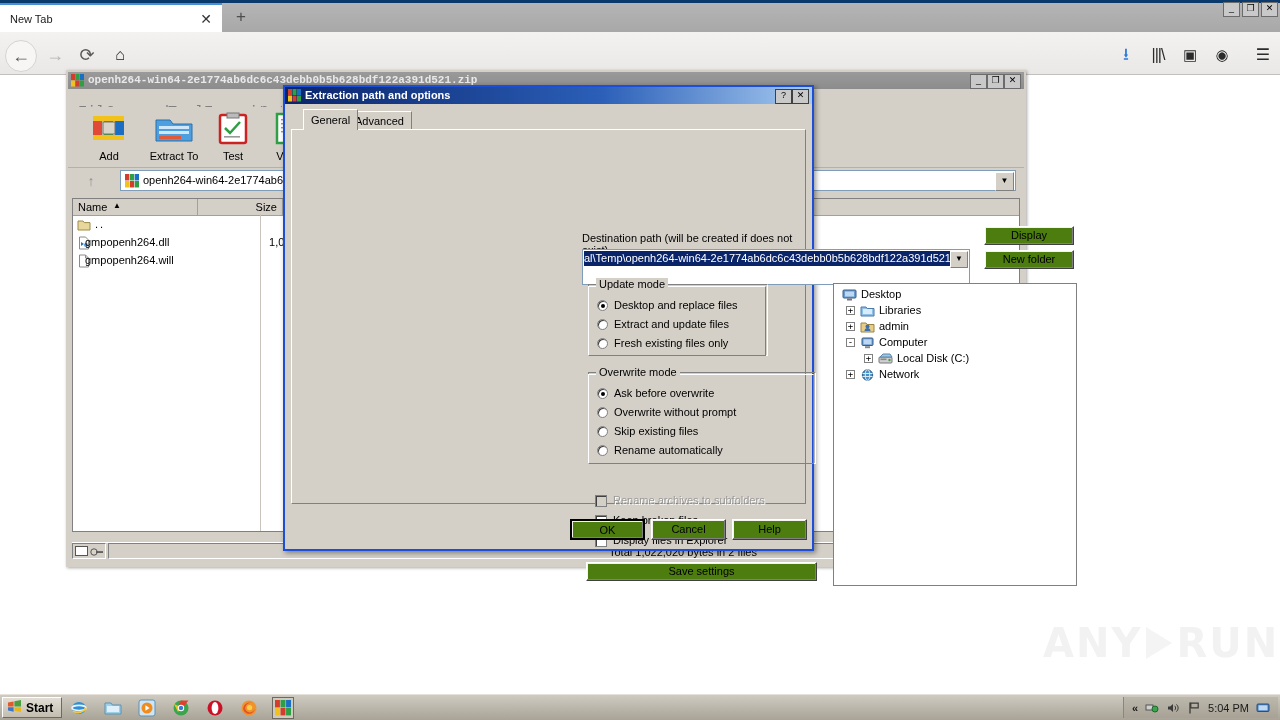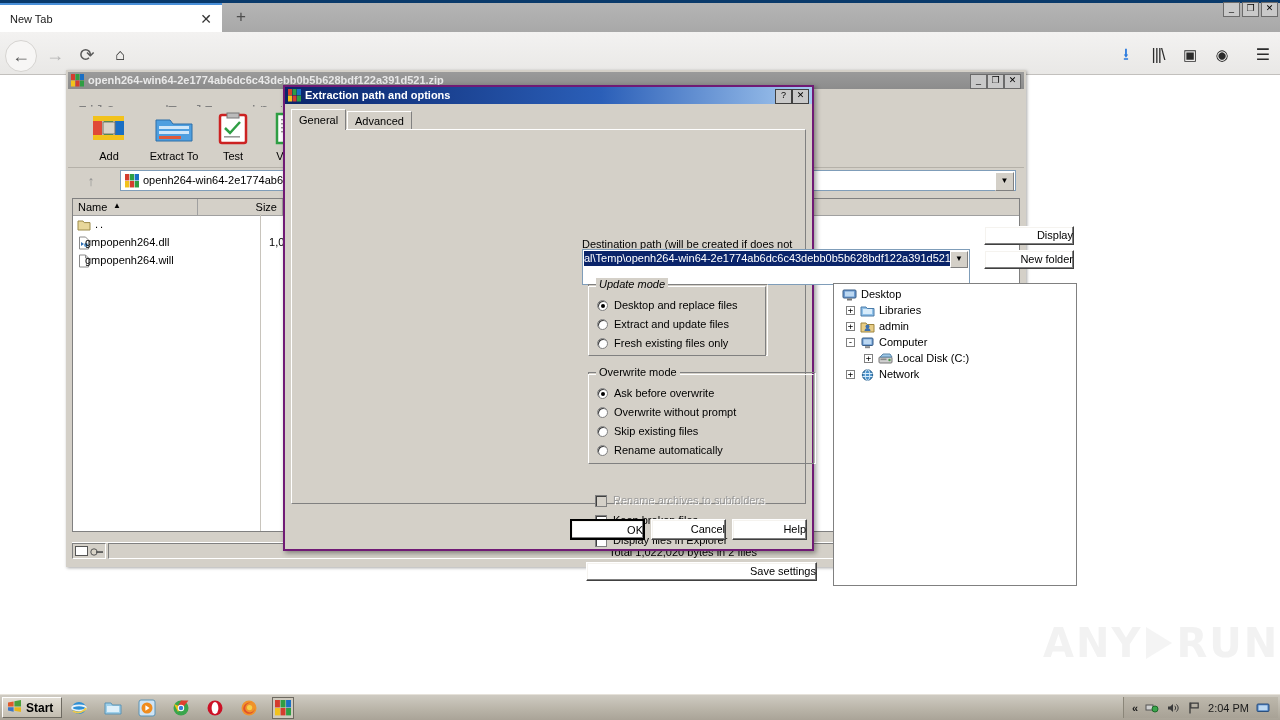--- a/index.html
+++ b/index.html
@@ -58,21 +58,21 @@
   #watermark .tri{width:0;height:0;border-left:26px solid #f2f2f2;
      border-top:16px solid transparent;border-bottom:16px solid transparent;opacity:.85;}
 
   
   #winrar{position:absolute;left:66px;top:70px;width:960px;height:497px;
      background:#d4d0c8;border:2px solid #d4d0c8;box-sizing:border-box;
      box-shadow:1px 1px 3px rgba(0,0,0,.35);}
   .wr-title{height:17px;background:linear-gradient(#9a9a9a,#8c8c8c);position:relative;}
   .wr-title .ico{position:absolute;left:3px;top:2px;width:13px;height:13px;}
   .wr-title .txt{position:absolute;left:20px;top:2px;font-size:11px;font-weight:bold;
-     color:#e9e9e9;white-space:nowrap;}
+     color:#e9e9e9;white-space:nowrap;font-family:Liberation Mono, monospace;}
   .wr-title .wc{position:absolute;top:2px;width:15px;height:13px;border:1px solid #6b6b6b;
      background:#c9c9c9;font-size:9px;line-height:11px;text-align:center;color:#000;cursor:pointer;}
   .wr-menu{height:18px;background:#d4d0c8;position:relative;}
   .wr-menu span{position:absolute;top:15px;font-size:15px;color:#808080;cursor:pointer;font-family:Liberation Mono, monospace;}
   .wr-toolbar{height:60px;background:#d4d0c8;position:relative;border-bottom:1px solid #b5b1a9;}
   .tbtn{position:absolute;top:3px;width:58px;height:54px;text-align:center;cursor:pointer;}
   .tbtn .lbl{position:absolute;left:0;bottom:2px;width:58px;font-size:11px;color:#000;}
   .wr-addr{height:26px;background:#d4d0c8;position:relative;}
   .wr-up{position:absolute;left:10px;top:2px;width:26px;height:22px;color:#909090;
      font-size:14px;line-height:22px;text-align:center;cursor:pointer;}
@@ -97,49 +97,49 @@
   .wr-sep{position:absolute;left:192px;top:142px;width:1px;height:317px;background:#c8c4bc;}
 
   .wr-status{position:absolute;left:4px;bottom:4px;width:948px;height:18px;background:#d4d0c8;
      border-top:1px solid #fff;}
   .ws-panel{position:absolute;height:16px;border:1px solid #808080;border-right-color:#fff;
      border-bottom-color:#fff;box-sizing:border-box;}
   .ws-text{position:absolute;top:2px;font-size:11px;color:#000;}
 
   
   #dialog{position:absolute;left:283px;top:85px;width:531px;height:466px;background:#d4d0c8;
-     border:2px solid #701a75;box-sizing:border-box;box-shadow:2px 2px 5px rgba(0,0,0,.4);}
+     border:2px solid #1d4ed8;box-sizing:border-box;box-shadow:2px 2px 5px rgba(0,0,0,.4);}
   .dlg-title{height:17px;background:linear-gradient(90deg,#0a246a 0%,#2b5fb8 60%,#a6caf0 100%);
      position:relative;}
   .dlg-title .ico{position:absolute;left:3px;top:2px;width:13px;height:13px;}
   .dlg-title .txt{position:absolute;left:20px;top:2px;font-size:11px;font-weight:bold;color:#fff;}
   .dlg-title .wc{position:absolute;top:2px;width:15px;height:13px;border:1px solid #404040;
      background:#c9c9c9;font-size:9px;line-height:11px;text-align:center;color:#000;cursor:pointer;}
 
   .tabstrip{position:absolute;left:6px;top:24px;height:19px;}
   .tab{position:absolute;top:0;height:19px;background:#d4d0c8;
      border:1px solid #fff;border-right-color:#808080;border-bottom:none;
      box-sizing:border-box;font-size:11px;cursor:pointer;padding:0 7px;line-height:18px;}
-  .tab.sel{top:-2px;height:21px;line-height:20px;z-index:3;background:#d4d0c8;}
+  .tab.sel{top:-2px;height:21px;line-height:20px;z-index:3;background:#d4d0c8;margin-left:12px;}
   .tabpane{position:absolute;left:6px;top:42px;width:515px;height:375px;background:#d4d0c8;
      border:1px solid #fff;border-right-color:#808080;border-bottom-color:#808080;box-sizing:border-box;}
 
-  .lbl{position:absolute;font-size:11px;color:#000;margin-top:6px;}
+  .lbl{position:absolute;font-size:11px;color:#000;}
   .pathbox{position:absolute;left:297px;top:162px;width:388px;height:36px;background:#fff;
      border:1px solid #7f9db9;box-sizing:border-box;cursor:text;}
   .pathbox .sel{position:absolute;left:1px;top:1px;right:18px;height:15px;background:#0a246a;
      color:#fff;font-size:11px;line-height:15px;padding-left:2px;overflow:hidden;white-space:nowrap;
      direction:rtl;text-align:left;}
   .pathbox .drop{position:absolute;right:1px;top:1px;width:16px;height:15px;background:#d4d0c8;
      border:1px solid #fff;border-right-color:#808080;border-bottom-color:#808080;
      font-size:8px;line-height:14px;text-align:center;}
 
-  .winbtn{background:#ffffff;border:1px solid #fff;border-right-color:#404040;
+  .winbtn{background:#4d7c0f;border:1px solid #fff;border-right-color:#404040;
      border-bottom-color:#404040;box-shadow:inset -1px -1px 0 #808080, inset 1px 1px 0 #f5f3ef;
-     font-size:11px;text-align:right;cursor:pointer;color:#000;box-sizing:border-box;}
+     font-size:11px;text-align:center;cursor:pointer;color:#000;box-sizing:border-box;}
   .winbtn.def{border:2px solid #000;}
 
   .group{position:absolute;border:1px solid #fff;border-top-color:#808080;border-left-color:#808080;
      box-sizing:border-box;}
   .group:before{content:"";position:absolute;left:-1px;top:1px;right:1px;bottom:-1px;
      border:1px solid #808080;border-top-color:#fff;border-left-color:#fff;pointer-events:none;}
   .group>.gt{position:absolute;left:7px;top:-7px;background:#d4d0c8;padding:0 3px;font-size:11px;z-index:2;}
 
   .radio{position:absolute;font-size:11px;cursor:pointer;}
   .radio .rb{position:absolute;left:0;top:1px;width:11px;height:11px;border-radius:50%;
@@ -410,21 +410,21 @@
 
   <span class="lbl" style="left:297px;top:145px;">Destination path (will be created if does not exist)</span>
   <div class="pathbox">
     <span class="sel">al\Temp\openh264-win64-2e1774ab6dc6c43debb0b5b628bdf122a391d521</span>
     <span class="drop">▼</span>
   </div>
 
   <div class="winbtn" style="position:absolute;left:699px;top:139px;width:90px;height:19px;line-height:17px;">Display</div>
   <div class="winbtn" style="position:absolute;left:699px;top:163px;width:90px;height:19px;line-height:17px;">New folder</div>
 
-  <div class="group" style="left:303px;top:197px;width:180px;height:72px;font-style:italic;">
+  <div class="group" style="left:303px;top:197px;width:180px;height:72px;">
     <span class="gt">Update mode</span>
   </div>
   <div class="radio" style="left:312px;top:212px;">
     <span class="rb on"></span>
     <span class="rt">Desktop and replace files</span>
   </div>
   <div class="radio" style="left:312px;top:231px;">
     <span class="rb"></span>
     <span class="rt">Extract and update files</span>
   </div>
@@ -625,21 +625,21 @@
           <path d="M2 5.5h2.2L7 3v8L4.2 8.5H2z" fill="#3a3a3a"></path>
           <path d="M8.6 4.8c1.4 1.2 1.4 3.2 0 4.4M10.4 3.4c2.3 2 2.3 5.2 0 7.2" fill="none" stroke="#3a3a3a"></path>
         </svg>
     </span>
     <span class="trayicon">
       <svg width="14" height="14" viewBox="0 0 14 14">
           <path d="M3 1.5v11" stroke="#3a3a3a" stroke-width="1.3"></path>
           <path d="M3.8 2.2h7.4v4.6H3.8z" fill="none" stroke="#3a3a3a" stroke-width="1.2"></path>
         </svg>
     </span>
-    <span>2:04 PM</span>
+    <span>5:04 PM</span>
     <span class="trayicon">
       <svg width="14" height="14" viewBox="0 0 14 14">
           <rect x="1" y="3" width="12" height="7.5" rx="1" fill="#4a7fc1" stroke="#2b4f7d"></rect>
           <rect x="2.5" y="4.3" width="9" height="5" fill="#bcd8f2"></rect>
         </svg>
     </span>
   </div>
 </div>
 
 </body></html>

